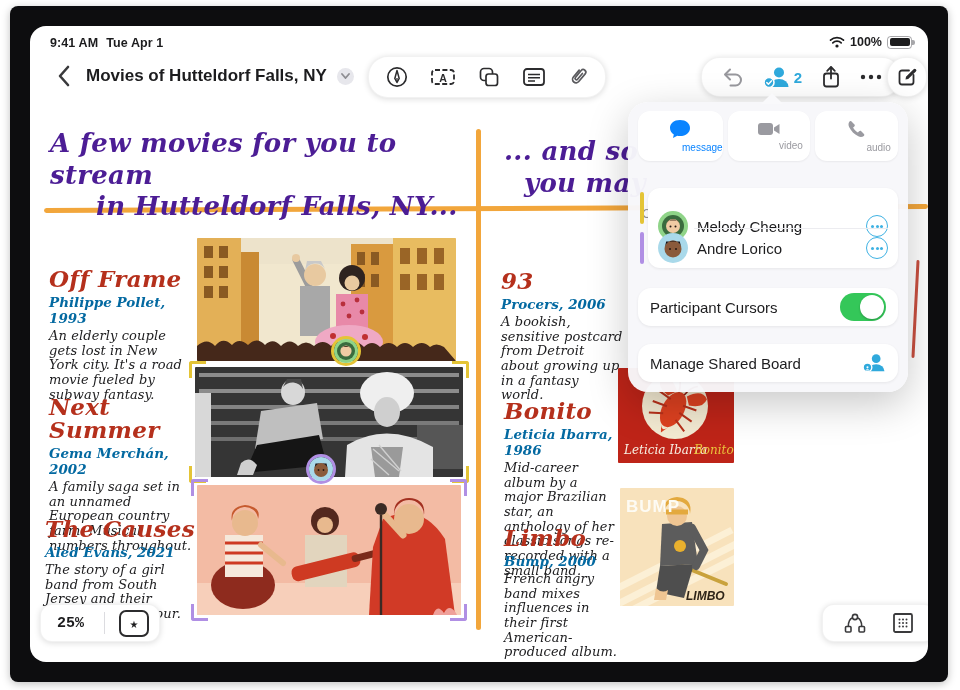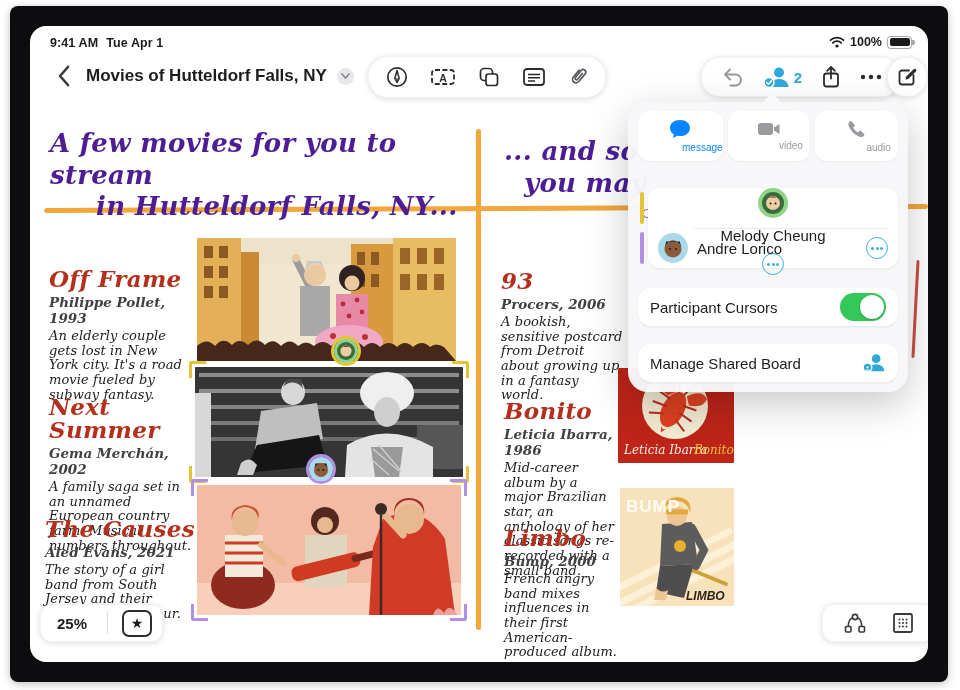--- a/index.html
+++ b/index.html
@@ -57,39 +57,39 @@
   .row-card .row-label{font-size:15px;color:#1c1c1e;flex:1;}
   .toggle{width:46px;height:28px;border-radius:14px;background:#34c759;position:relative;cursor:pointer;flex:none;}
   .toggle::after{content:"";position:absolute;right:2px;top:2px;width:24px;height:24px;border-radius:50%;background:#fff;
     box-shadow:0 1px 2px rgba(0,0,0,.25);}
 
   
   .hand{font-family:"DejaVu Serif","Liberation Serif",serif;font-style:italic;}
   .heading{position:absolute;color:#4c1d95;font-size:26px;font-weight:700;line-height:1.22;letter-spacing:.3px;z-index:1;}
   .movie{position:absolute;z-index:1;margin-top:30px;}
   .movie .m-title{color:#b5301c;font-size:23px;font-weight:700;line-height:1;letter-spacing:.3px;}
-  .movie .m-credit{color:#404040;font-size:13.5px;margin-top:4px;font-weight:600;}
+  .movie .m-credit{color:#0369a1;font-size:13.5px;margin-top:4px;font-weight:600;}
   .movie .m-desc{color:#202022;font-size:13px;line-height:1.13;margin-top:3px;letter-spacing:.1px;}
   .still{position:absolute;border-radius:1px;overflow:hidden;z-index:1;}
   .still svg{display:block;}
   .line-orange{position:absolute;background:#f2a63b;border-radius:3px;z-index:0;}
 
   .sel{position:absolute;pointer-events:none;z-index:5;}
   .sel i{position:absolute;width:14px;height:14px;border:3px solid currentColor;}
   .sel .tl{left:0;top:0;border-right:none;border-bottom:none;border-top-left-radius:3px;}
   .sel .tr{right:0;top:0;border-left:none;border-bottom:none;border-top-right-radius:3px;}
   .sel .bl{left:0;bottom:0;border-right:none;border-top:none;border-bottom-left-radius:3px;}
   .sel .br{right:0;bottom:0;border-left:none;border-top:none;border-bottom-right-radius:3px;}
 
   .cursor-badge{position:absolute;width:30px;height:30px;border-radius:50%;overflow:hidden;z-index:6;box-sizing:border-box;}
   .badge-melody{border:3px solid #e4c436;}
   .badge-andre{border:3px solid #b08fe4;}
 
   
-  .zoom-pill{left:10px;top:578px;height:36px;border-radius:12px;padding:0 10px;gap:14px;}
+  .zoom-pill{left:10px;top:578px;height:36px;border-radius:12px;padding:0 10px;gap:14px;font-family:Liberation Mono, monospace;}
   .zoom-label{font-size:15px;font-weight:600;color:#1c1c1e;padding:0 6px;}
   .v-div{width:1px;height:22px;background:#dcdce0;}
   .star-btn{width:30px;height:27px;border:2px solid #2c2c2e;border-radius:7px;display:flex;align-items:center;
     justify-content:center;font-size:14px;color:#1c1c1e;cursor:pointer;box-sizing:border-box;}
   .corner-pill{left:792px;top:578px;width:96px;height:36px;border-radius:12px;justify-content:space-around;padding:0 8px;}
 
   .squiggle{position:absolute;left:884px;top:234px;width:3px;height:98px;background:#c23c2a;border-radius:2px;
     transform:rotate(3deg);opacity:.9;z-index:1;}
 </style>
 </head>
@@ -438,21 +438,21 @@
         <span class="action-label">audio</span>
       </div>
     </div>
 
     <div class="section-title">Current Participants</div>
 
     <span class="accent-bar" style="left:12px;top:90px;background:#E4C436;"></span>
     <span class="accent-bar" style="left:12px;top:130px;background:#B08FE4;"></span>
 
     <div class="participants-card">
-      <div class="p-row" style="top:0;flex-direction:column;">
+      <div class="p-row" style="top:18px;">
         <span class="avatar">
           <svg width="30" height="30" viewBox="0 0 30 30">
             <rect width="30" height="30" fill="#8FD488"></rect>
             <circle cx="15" cy="15" r="11" fill="#3A6B3E"></circle>
             <circle cx="15" cy="15" r="7" fill="#F0CBA4"></circle>
             <path d="M8.5 13 a7 7 0 0 1 13 0 l-1.6 -3.4 h-9.8 Z" fill="#4A3524"></path>
             <circle cx="12.5" cy="15.5" r="1" fill="#241712"></circle>
                 <circle cx="17.5" cy="15.5" r="1" fill="#241712"></circle>
           </svg>
         </span>

